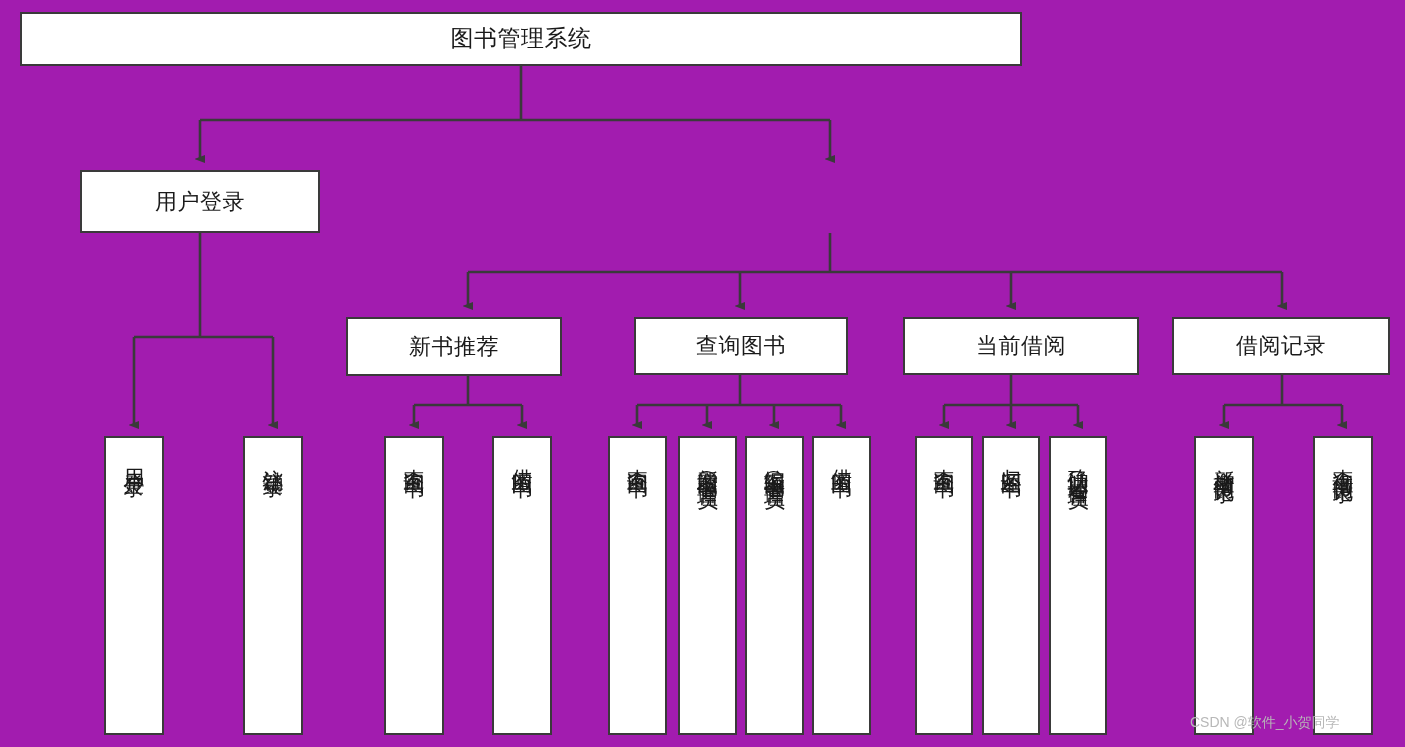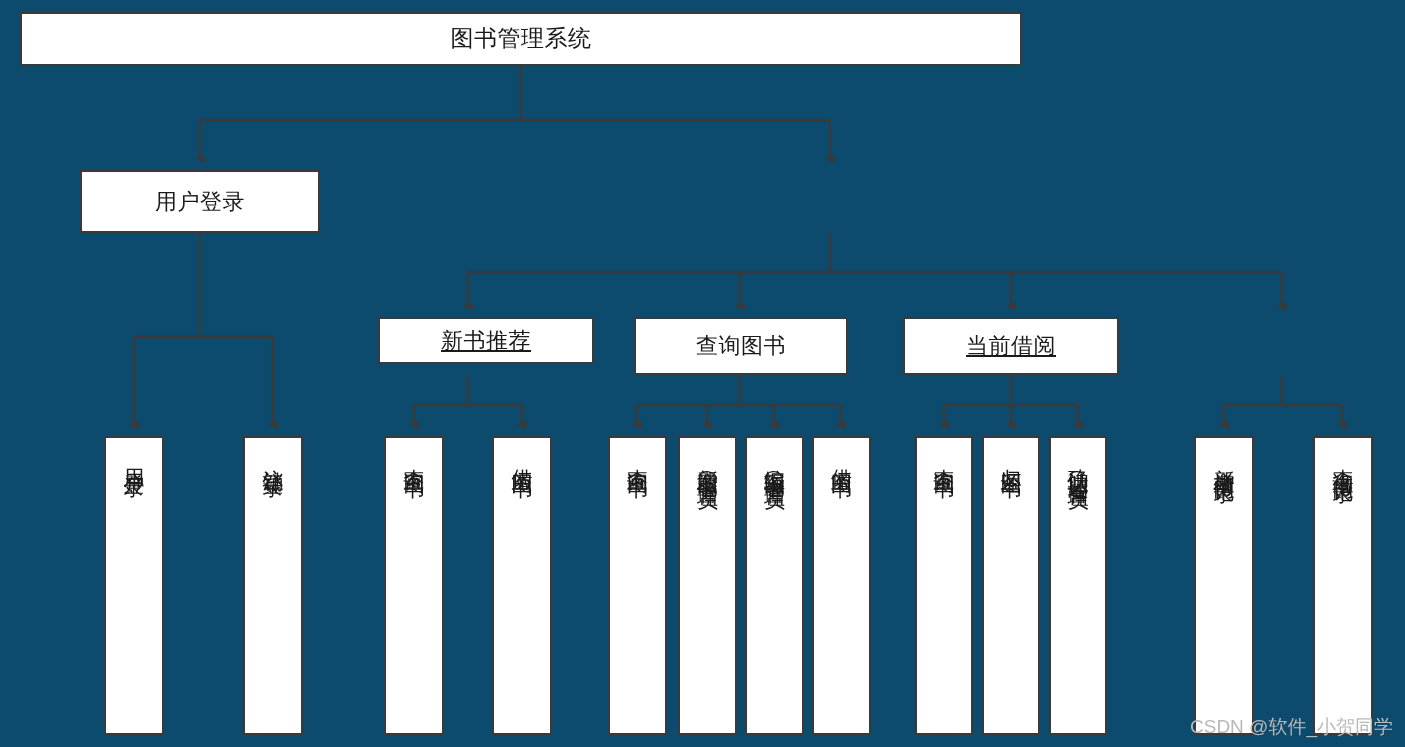--- a/index.html
+++ b/index.html
@@ -8,21 +8,21 @@
     padding: 0;
     background: #ffffff;
   }
   body {
     font-family: "Liberation Sans", "DejaVu Sans", sans-serif;
   }
   #canvas {
     position: relative;
     width: 1405px;
     height: 747px;
-    background: #0c4a6e;
+    background: #a21caf;
     overflow: hidden;
   }
   #edges {
     position: absolute;
     left: 0;
     top: 0;
     width: 1405px;
     height: 747px;
     pointer-events: none;
   }
@@ -59,21 +59,21 @@
     text-orientation: upright;
     font-size: 21px;
     letter-spacing: 3px;
     line-height: 1.05;
     white-space: nowrap;
   }
   .watermark {
     position: absolute;
     left: 1190px;
     top: 714px;
-    font-size: 19px;
+    font-size: 14px;
     color: #b8b8b8;
     white-space: nowrap;
     z-index: 5;
     font-family: "Liberation Sans", "DejaVu Sans", sans-serif;
   }
 </style>
 </head>
 <body>
 
 <div id="canvas">
@@ -129,28 +129,31 @@
   </svg>
 
   <div class="node h root" style="left:20px; top:12px; width:1002px; height:54px;">
     <span class="label">图书管理系统</span>
   </div>
 
   <div class="node h" style="left:80px; top:170px; width:240px; height:63px;">
     <span class="label">用户登录</span>
   </div>
 
-  <div class="node h" style="left:378px; top:317px; width:216px; height:47px;text-decoration:underline;">
+  <div class="node h" style="left:346px; top:317px; width:216px; height:59px;">
     <span class="label">新书推荐</span>
   </div>
   <div class="node h" style="left:634px; top:317px; width:214px; height:58px;">
     <span class="label">查询图书</span>
   </div>
-  <div class="node h" style="left:903px; top:317px; width:216px; height:58px;text-decoration:underline;">
+  <div class="node h" style="left:903px; top:317px; width:236px; height:58px;">
     <span class="label">当前借阅</span>
+  </div>
+  <div class="node h" style="left:1172px; top:317px; width:218px; height:58px;">
+    <span class="label">借阅记录</span>
   </div>
 
   <div class="node v" style="left:104px; top:436px; width:60px; height:299px;">
     <span class="label">用户登录</span>
   </div>
   <div class="node v" style="left:243px; top:436px; width:60px; height:299px;">
     <span class="label">注销登录</span>
   </div>
 
   <div class="node v" style="left:384px; top:436px; width:60px; height:299px;">

